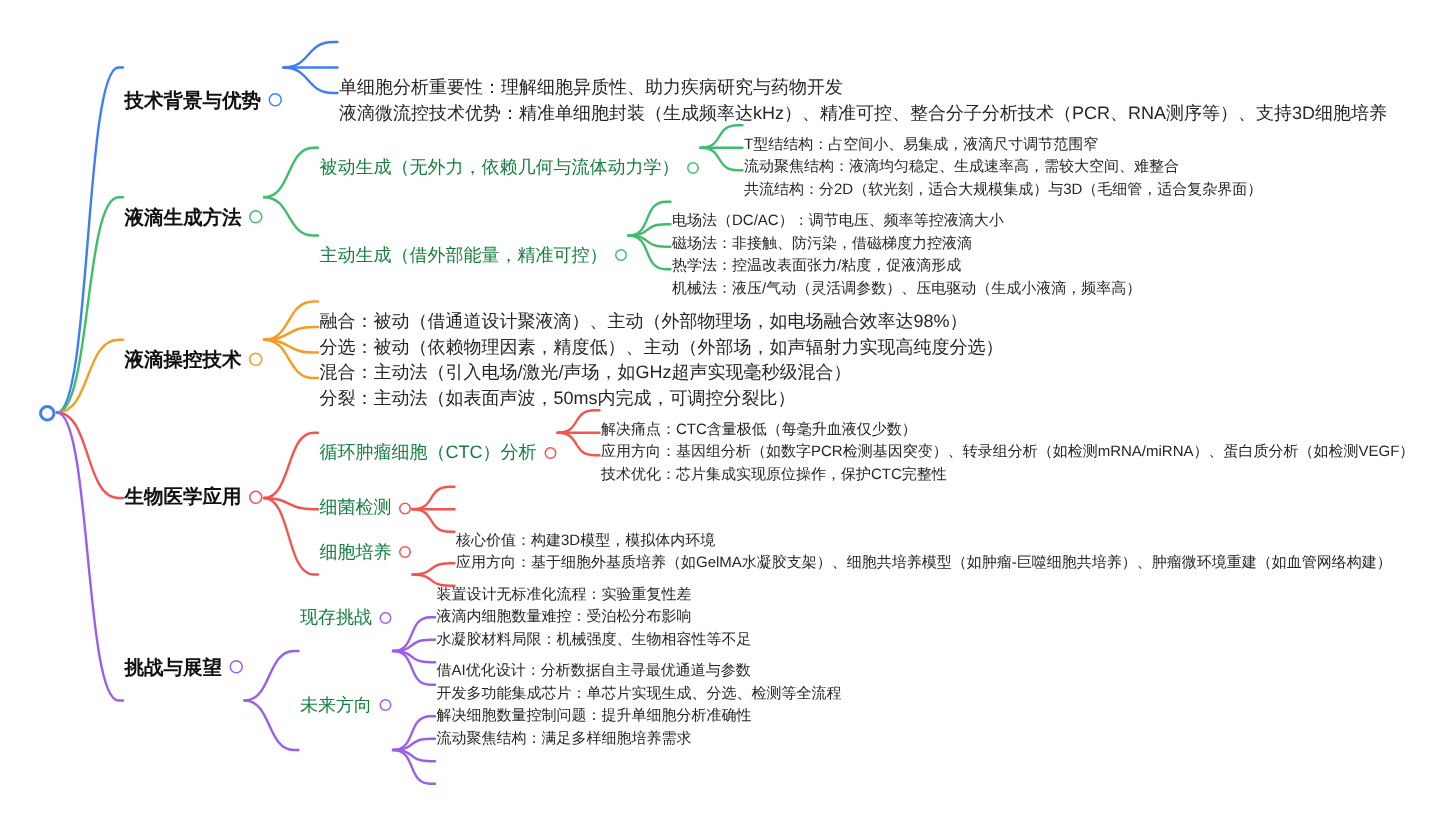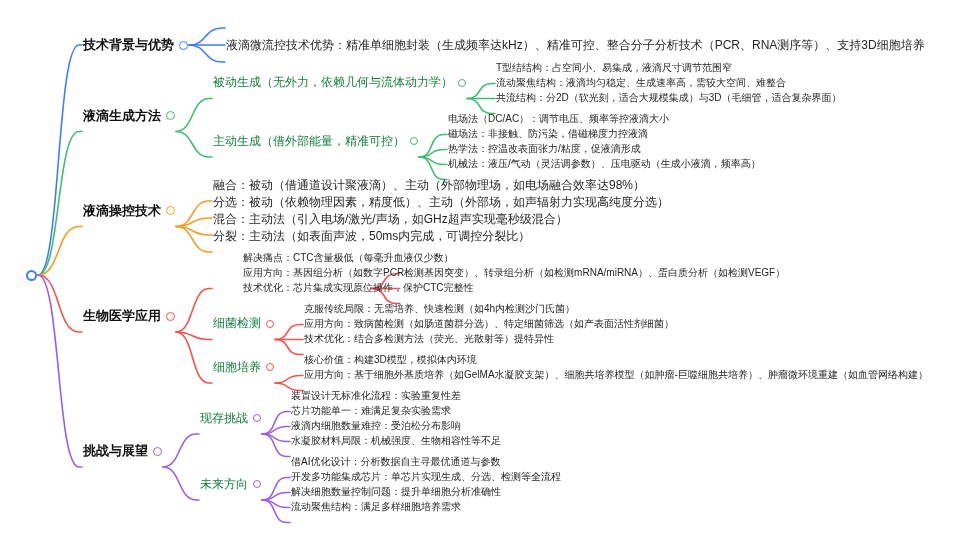--- a/index.html
+++ b/index.html
@@ -75,20 +75,21 @@
     </svg>
   <div id="tree">
     <span class="dot d0" id="rootDot" style="border: 2px solid rgb(61, 126, 247);"></span>
     <div id="branches">
         <div class="row d1">
           <div class="label d1">
             <span class="txt">技术背景与优势</span>
             <span class="dot d1" style="border: 1.8px solid rgb(61, 126, 247);"></span>
           </div>
           <div class="kids">
+            <div class="leaf d2">单细胞分析重要性：理解细胞异质性、助力疾病研究与药物开发</div>
             <div class="leaf d2">液滴微流控技术优势：精准单细胞封装（生成频率达kHz）、精准可控、整合分子分析技术（PCR、RNA测序等）、支持3D细胞培养</div>
           </div>
         </div>
         <div class="row d1">
           <div class="label d1">
             <span class="txt">液滴生成方法</span>
             <span class="dot d1" style="border: 1.8px solid rgb(63, 189, 110);"></span>
           </div>
           <div class="kids has-sub">
             <div class="row d2">
@@ -128,36 +129,35 @@
             <div class="leaf d2">分裂：主动法（如表面声波，50ms内完成，可调控分裂比）</div>
           </div>
         </div>
         <div class="row d1">
           <div class="label d1">
             <span class="txt">生物医学应用</span>
             <span class="dot d1" style="border: 1.8px solid rgb(244, 83, 79);"></span>
           </div>
           <div class="kids has-sub">
             <div class="row d2">
+              <div class="label d2">
+                <span class="txt">循环肿瘤细胞（CTC）分析</span>
+                <span class="dot d2" style="border: 1.6px solid rgb(244, 83, 79);"></span>
+              </div>
               <div class="kids">
                 <div class="leaf d3">解决痛点：CTC含量极低（每毫升血液仅少数）</div>
                 <div class="leaf d3">应用方向：基因组分析（如数字PCR检测基因突变）、转录组分析（如检测mRNA/miRNA）、蛋白质分析（如检测VEGF）</div>
                 <div class="leaf d3">技术优化：芯片集成实现原位操作，保护CTC完整性</div>
               </div>
             </div>
             <div class="row d2">
               <div class="label d2">
                 <span class="txt">细菌检测</span>
                 <span class="dot d2" style="border: 1.6px solid rgb(244, 83, 79);"></span>
               </div>
-              <div class="kids">
-                <div class="leaf d3">克服传统局限：无需培养、快速检测（如4h内检测沙门氏菌）</div>
-                <div class="leaf d3">应用方向：致病菌检测（如肠道菌群分选）、特定细菌筛选（如产表面活性剂细菌）</div>
-                <div class="leaf d3">技术优化：结合多检测方法（荧光、光散射等）提特异性</div>
-              </div>
             </div>
             <div class="row d2">
               <div class="label d2">
                 <span class="txt">细胞培养</span>
                 <span class="dot d2" style="border: 1.6px solid rgb(244, 83, 79);"></span>
               </div>
               <div class="kids">
                 <div class="leaf d3">核心价值：构建3D模型，模拟体内环境</div>
                 <div class="leaf d3">应用方向：基于细胞外基质培养（如GelMA水凝胶支架）、细胞共培养模型（如肿瘤-巨噬细胞共培养）、肿瘤微环境重建（如血管网络构建）</div>
               </div>
@@ -170,21 +170,20 @@
             <span class="dot d1" style="border: 1.8px solid rgb(155, 94, 234);"></span>
           </div>
           <div class="kids has-sub">
             <div class="row d2">
               <div class="label d2">
                 <span class="txt">现存挑战</span>
                 <span class="dot d2" style="border: 1.6px solid rgb(155, 94, 234);"></span>
               </div>
               <div class="kids">
                 <div class="leaf d3">装置设计无标准化流程：实验重复性差</div>
-                <div class="leaf d3">芯片功能单一：难满足复杂实验需求</div>
                 <div class="leaf d3">液滴内细胞数量难控：受泊松分布影响</div>
                 <div class="leaf d3">水凝胶材料局限：机械强度、生物相容性等不足</div>
               </div>
             </div>
             <div class="row d2">
               <div class="label d2">
                 <span class="txt">未来方向</span>
                 <span class="dot d2" style="border: 1.6px solid rgb(155, 94, 234);"></span>
               </div>
               <div class="kids">

